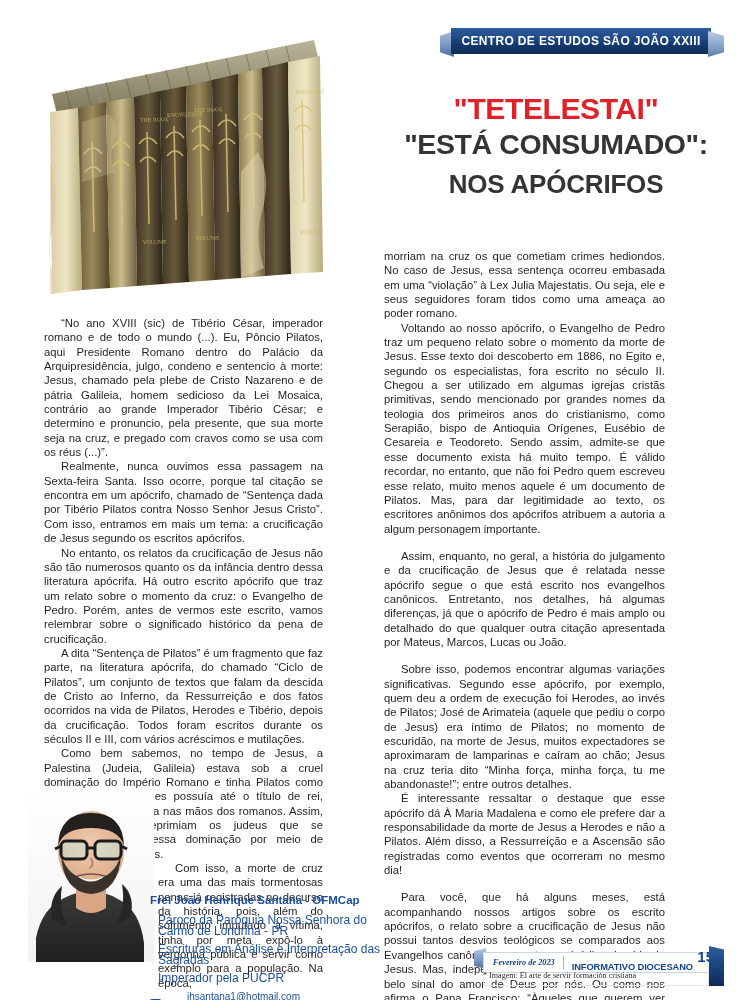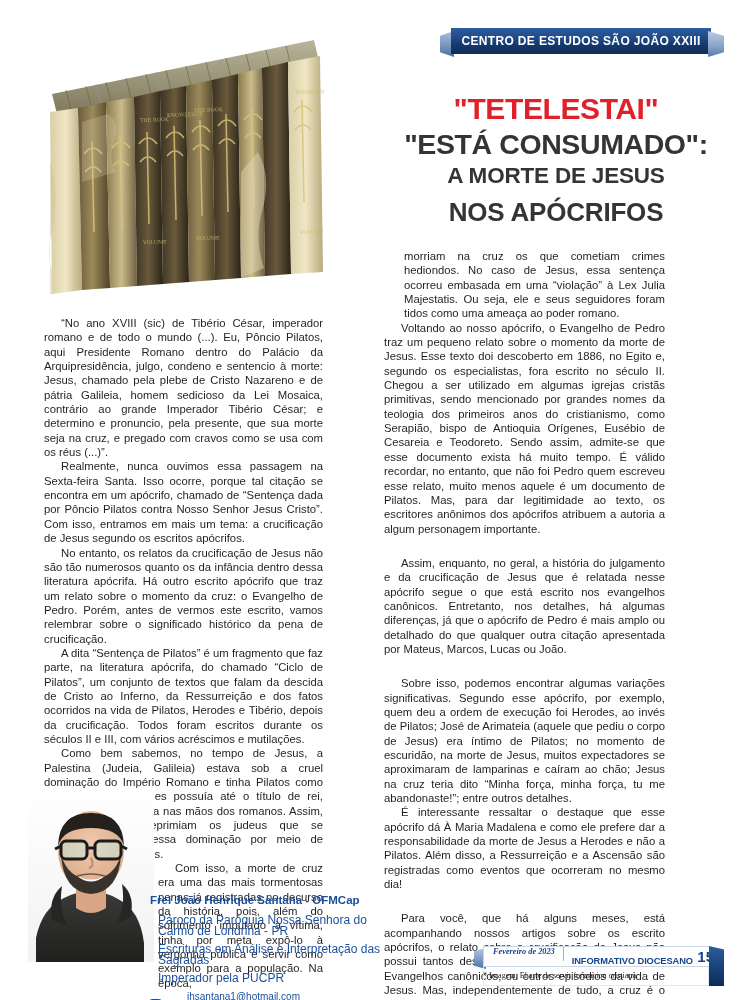--- a/index.html
+++ b/index.html
@@ -122,22 +122,22 @@
     line-height: 14.35px;
     text-align: justify;
     text-justify: inter-word;
     color: #231f20;
     hyphens: none;
   }
   .col p {
     margin: 0;
     text-indent: 17px;
   }
-  .col p.no-indent { text-indent: 0; margin-left: 20px; }
-  .col p.blankgap { margin-top: 20px; }
+  .col p.no-indent { text-indent: 0; }
+  .col p.blankgap { margin-top: 13px; }
 
   .col-left {
     left: 44px;
     top: 316px;
     width: 279px;
   }
   .col-right {
     left: 384px;
     top: 249px;
     width: 281px;
@@ -214,28 +214,28 @@
     left: 0;
     top: 2px;
     width: 12px;
     height: 21px;
     background: linear-gradient(180deg, #b4c7e0 0%, #7e9ac4 55%, #4f6f9e 100%);
     clip-path: polygon(0 16%, 100% 0, 100% 100%, 0 84%);
   }
   .footer-banner .f-bar {
     position: absolute;
     left: 9px;
-    top: 0;
+    top: 6px;
     right: 14px;
     height: 21px;
     background: #ffffff;
     border: 1px solid #c9d6e6;
     box-sizing: border-box;
     display: flex;
-    align-items: flex-start;
+    align-items: center;
   }
   .footer-banner .f-date {
     color: #12448c;
     font-size: 8.3px;
     font-weight: bold;
     font-style: italic;
     font-family: "Liberation Serif", serif;
     padding: 0 8px 0 9px;
     white-space: nowrap;
   }
@@ -409,27 +409,26 @@
       <path d="M6 140 q10 30 2 70 q-6 20 0 40 L8 272 L6 272 Z" fill="#cfc39a"></path>
       <path d="M214 130 q14 24 4 60 q-8 26 2 56 L197 256 L197 150 Z" fill="#e5dcba"></path>
       <path d="M64 92 q12 8 6 28 q-6 18 2 30 L38 160 L38 100 Z" fill="#ddd3ab" opacity="0.6"></path>
     </g>
   </svg>
 </div>
 
 <div class="title-block">
   <div class="title-line-1">"TETELESTAI"</div>
   <div class="title-line-2">"ESTÁ CONSUMADO":</div>
-  <div class="title-line-3">A MORTE DE JESUS</div>
   <div class="title-line-4">NOS APÓCRIFOS</div>
 </div>
 
 <div class="col col-left">
   <p>“No ano XVIII (sic) de Tibério César, imperador romano e de todo o mundo (...). Eu, Pôncio Pilatos, aqui Presidente Romano dentro do Palácio da Arquipresidência, julgo, condeno e sentencio à morte: Jesus, chamado pela plebe de Cristo Nazareno e de pátria Galileia, homem sedicioso da Lei Mosaica, contrário ao grande Imperador Tibério César; e determino e pronuncio, pela presente, que sua morte seja na cruz, e pregado com cravos como se usa com os réus (...)”.</p>
-  <p>Realmente, nunca ouvimos essa passagem na Sexta-feira Santa. Isso ocorre, porque tal citação se encontra em um apócrifo, chamado de “Sentença dada por Pôncio Pilatos contra Nosso Senhor Jesus Cristo”. Com isso, entramos em mais um tema: a crucificação de Jesus segundo os escritos apócrifos.</p>
+  <p>Realmente, nunca ouvimos essa passagem na Sexta-feira Santa. Isso ocorre, porque tal citação se encontra em um apócrifo, chamado de “Sentença dada por Tibério Pilatos contra Nosso Senhor Jesus Cristo”. Com isso, entramos em mais um tema: a crucificação de Jesus segundo os escritos apócrifos.</p>
   <p>No entanto, os relatos da crucificação de Jesus não são tão numerosos quanto os da infância dentro dessa literatura apócrifa. Há outro escrito apócrifo que traz um relato sobre o momento da cruz: o Evangelho de Pedro. Porém, antes de vermos este escrito, vamos relembrar sobre o significado histórico da pena de crucificação.</p>
   <p>A dita “Sentença de Pilatos” é um fragmento que faz parte, na literatura apócrifa, do chamado “Ciclo de Pilatos”, um conjunto de textos que falam da descida de Cristo ao Inferno, da Ressurreição e dos fatos ocorridos na vida de Pilatos, Herodes e Tibério, depois da crucificação. Todos foram escritos durante os séculos II e III, com vários acréscimos e mutilações.</p>
   <p>Como bem sabemos, no tempo de Jesus, a Palestina (Judeia, Galileia) estava sob a cruel dominação do Império Romano e tinha Pilatos como representante. Herodes possuía até o título de rei, porém, o poder estava nas mãos dos romanos. Assim, os dominadores reprimiam os judeus que se levantavam contra essa dominação por meio de torturas e crucificações.</p>
   <div class="photo-float"></div>
   <p>Com isso, a morte de cruz era uma das mais tormentosas penas já registradas no decurso da história, pois, além do sofrimento imputado à vítima, tinha por meta expô-lo à vergonha pública e servir como exemplo para a população. Na época,</p>
 </div>
 
 <div class="col col-right">
   <p class="no-indent">morriam na cruz os que cometiam crimes hediondos. No caso de Jesus, essa sentença ocorreu embasada em uma “violação” à Lex Julia Majestatis. Ou seja, ele e seus seguidores foram tidos como uma ameaça ao poder romano.</p>
   <p>Voltando ao nosso apócrifo, o Evangelho de Pedro traz um pequeno relato sobre o momento da morte de Jesus. Esse texto doi descoberto em 1886, no Egito e, segundo os especialistas, fora escrito no século II. Chegou a ser utilizado em algumas igrejas cristãs primitivas, sendo mencionado por grandes nomes da teologia dos primeiros anos do cristianismo, como Serapião, bispo de Antioquia Orígenes, Eusébio de Cesareia e Teodoreto. Sendo assim, admite-se que esse documento exista há muito tempo. É válido recordar, no entanto, que não foi Pedro quem escreveu esse relato, muito menos aquele é um documento de Pilatos. Mas, para dar legitimidade ao texto, os escritores anônimos dos apócrifos atribuem a autoria a algum personagem importante.</p>

